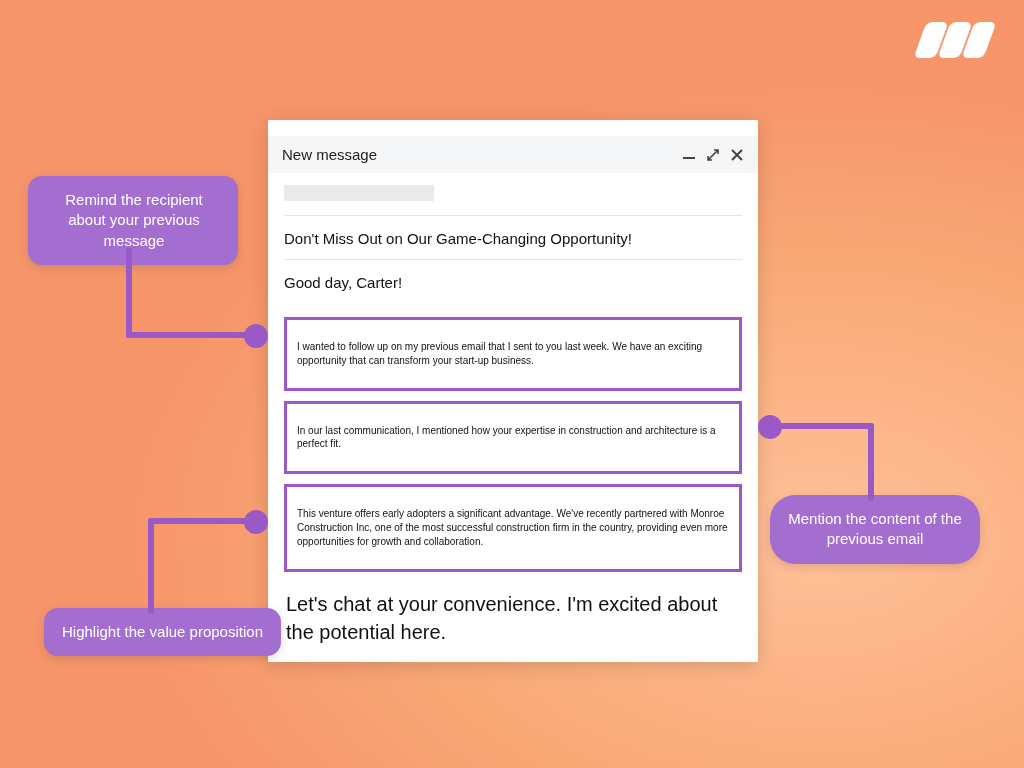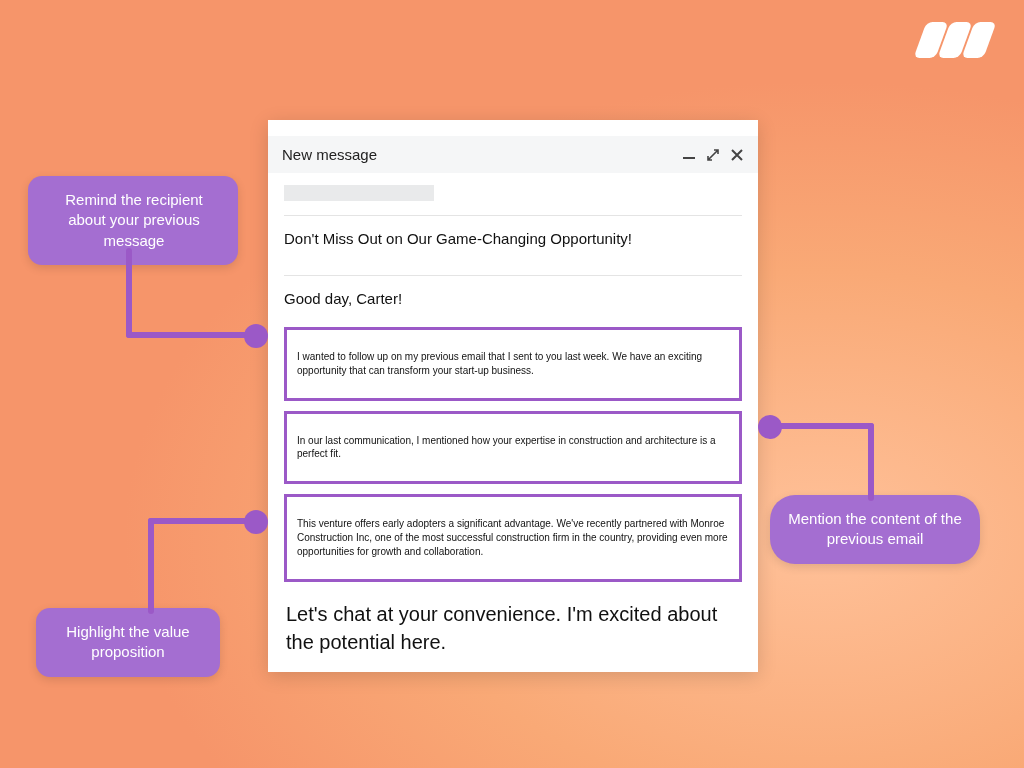--- a/index.html
+++ b/index.html
@@ -53,27 +53,27 @@
   padding: 12px 0 10px;
   border-bottom: 1px solid #e4e4e4;
 }
 .to-chip {
   display: inline-block;
   width: 150px;
   height: 16px;
   background: #e9eaeb;
 }
 .subject-row {
-  padding: 14px 0 28px;
+  padding: 14px 0 12px;
   border-bottom: 1px solid #e4e4e4;
   font-size: 15px;
   color: #111;
 }
 .greeting {
-  padding: 14px 0 20px;
+  padding: 14px 0 26px;
   font-size: 15px;
   color: #111;
 }
 .hbox {
   border: 3px solid #9b59c7;
   padding: 20px 10px;
   font-size: 10px;
   line-height: 1.38;
   color: #111;
   margin-bottom: 10px;
@@ -91,21 +91,21 @@
   color: #fff;
   border-radius: 14px;
   padding: 14px 18px;
   font-size: 15px;
   line-height: 1.35;
   text-align: center;
   box-shadow: 0 3px 10px rgba(0,0,0,0.12);
 }
 .callout-1 { top: 176px; left: 28px; width: 210px; padding-left: 20px; }
 .callout-2 { top: 495px; left: 770px; width: 210px; border-radius: 25px; }
-.callout-3 { top: 608px; left: 36px; width: 184px; }
+.callout-3 { top: 608px; left: 44px; width: 237px; }
 
 .dot {
   position: absolute;
   width: 24px;
   height: 24px;
   background: #9b59c7;
   border-radius: 50%;
 }
 .dot-1 { top: 324px; left: 244px; }
 .dot-2 { top: 415px; left: 758px; }

